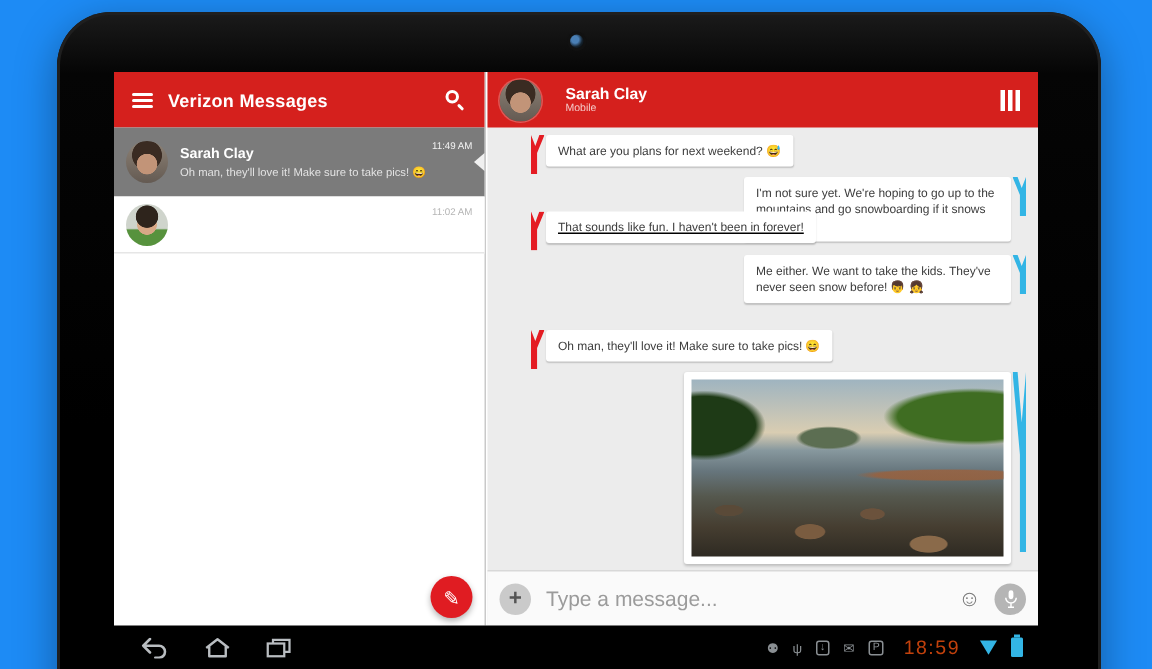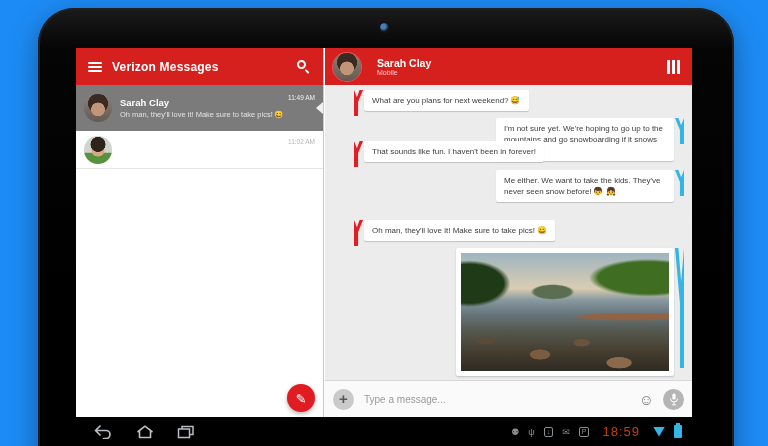--- a/index.html
+++ b/index.html
@@ -66,41 +66,41 @@
 
   .messages { position:absolute; left:0; top:37px; width:100%; bottom:37px; }
   .msg { position:absolute; display:flex; align-items:flex-start;padding-left:21px; }
   .msg .bubble { background:#fff; border-radius:2px; box-shadow:0 1px 1px rgba(0,0,0,.18);
     font-size:8px; line-height:11px; color:#3c3c3c; padding:5px 8px; }
   .tail { width:9px; height:26px; flex:0 0 9px; }
   .tail.red  { background:#e41c23; clip-path:polygon(100% 0,62% 0,32% 28%,0 0,0 100%,45% 100%,45% 46%,100% 0); margin-right:1px; }
   .tail.blue { background:#33b5e5; clip-path:polygon(0 0,38% 0,68% 28%,100% 0,100% 100%,55% 100%,55% 46%,0 0); margin-left:1px; }
   .msg.in  { left:8px; }
   .msg.out { right:8px; flex-direction:row; justify-content:flex-end; }
-  .m0 { top:5px; }  .m1 { top:33px; } .m2 { top:56px; } .m3 { top:85px; } .m4 { top:135px; }
+  .m0 { top:5px; }  .m1 { top:33px; } .m2 { top:56px;text-decoration:underline; } .m3 { top:85px; } .m4 { top:135px; }
   .m1 .bubble, .m3 .bubble { max-width:178px; }
   .photo-msg { top:163px; }
   .photo-frame { background:#fff; padding:5px; border-radius:2px; box-shadow:0 1px 2px rgba(0,0,0,.2); }
   .photo { width:208px; height:118px;
     background:
       radial-gradient(ellipse 20px 9px at 76% 93%, #8a6a4a 0 60%, rgba(0,0,0,0) 66%),
       radial-gradient(ellipse 16px 8px at 38% 86%, #7a5c40 0 60%, rgba(0,0,0,0) 66%),
       radial-gradient(ellipse 13px 6px at 58% 76%, #6b523c 0 60%, rgba(0,0,0,0) 66%),
       radial-gradient(ellipse 15px 6px at 12% 74%, #5a4a38 0 60%, rgba(0,0,0,0) 66%),
       radial-gradient(ellipse 42% 5% at 82% 54%, rgba(160,95,55,.75) 0 55%, rgba(0,0,0,0) 70%),
       radial-gradient(ellipse 16% 10% at 44% 33%, #5c6e52 0 55%, rgba(0,0,0,0) 66%),
       radial-gradient(ellipse 46% 26% at 90% 21%, #3f6d22 0 52%, rgba(0,0,0,0) 62%),
       radial-gradient(ellipse 30% 30% at 4% 26%, #1e3a16 0 55%, rgba(0,0,0,0) 66%),
       linear-gradient(180deg,#9fb4c0 0%,#d9cdb2 30%,#87989e 40%,#66757c 52%,#55584e 66%,#463e31 83%,#2e2a22 100%); }
 
   .input-bar { position:absolute; left:0; bottom:0; width:100%; height:37px; background:#fafafa;
     border-top:1px solid #d8d8d8; display:flex; align-items:center; }
   .plus-btn { width:21px; height:21px; border-radius:50%; background:#cacaca; color:#555; font-size:15px;
     line-height:20px; text-align:center; margin:0 10px 0 8px; font-weight:bold; }
-  .type-placeholder { color:#9b9b9b; font-size:10px; flex:1; }
+  .type-placeholder { color:#9b9b9b; font-size:14px; flex:1; }
   .smiley-btn { color:#777; font-size:15px; margin-right:9px; }
   .mic-btn { width:21px; height:21px; border-radius:50%; background:#b5b5b5; margin-right:8px;
     display:flex; align-items:center; justify-content:center; }
 
   
   .sysbar { position:absolute; left:0; top:369px; width:616px; height:29px; background:#000;
     display:flex; align-items:center; }
   .navgroup { display:flex; align-items:center; gap:21px; margin-left:16px; }
   .statusgroup { margin-left:auto; display:flex; align-items:center; gap:9px; margin-right:10px; }
   .stat-icon { color:#8a8f93; font-size:9px; line-height:10px; }

